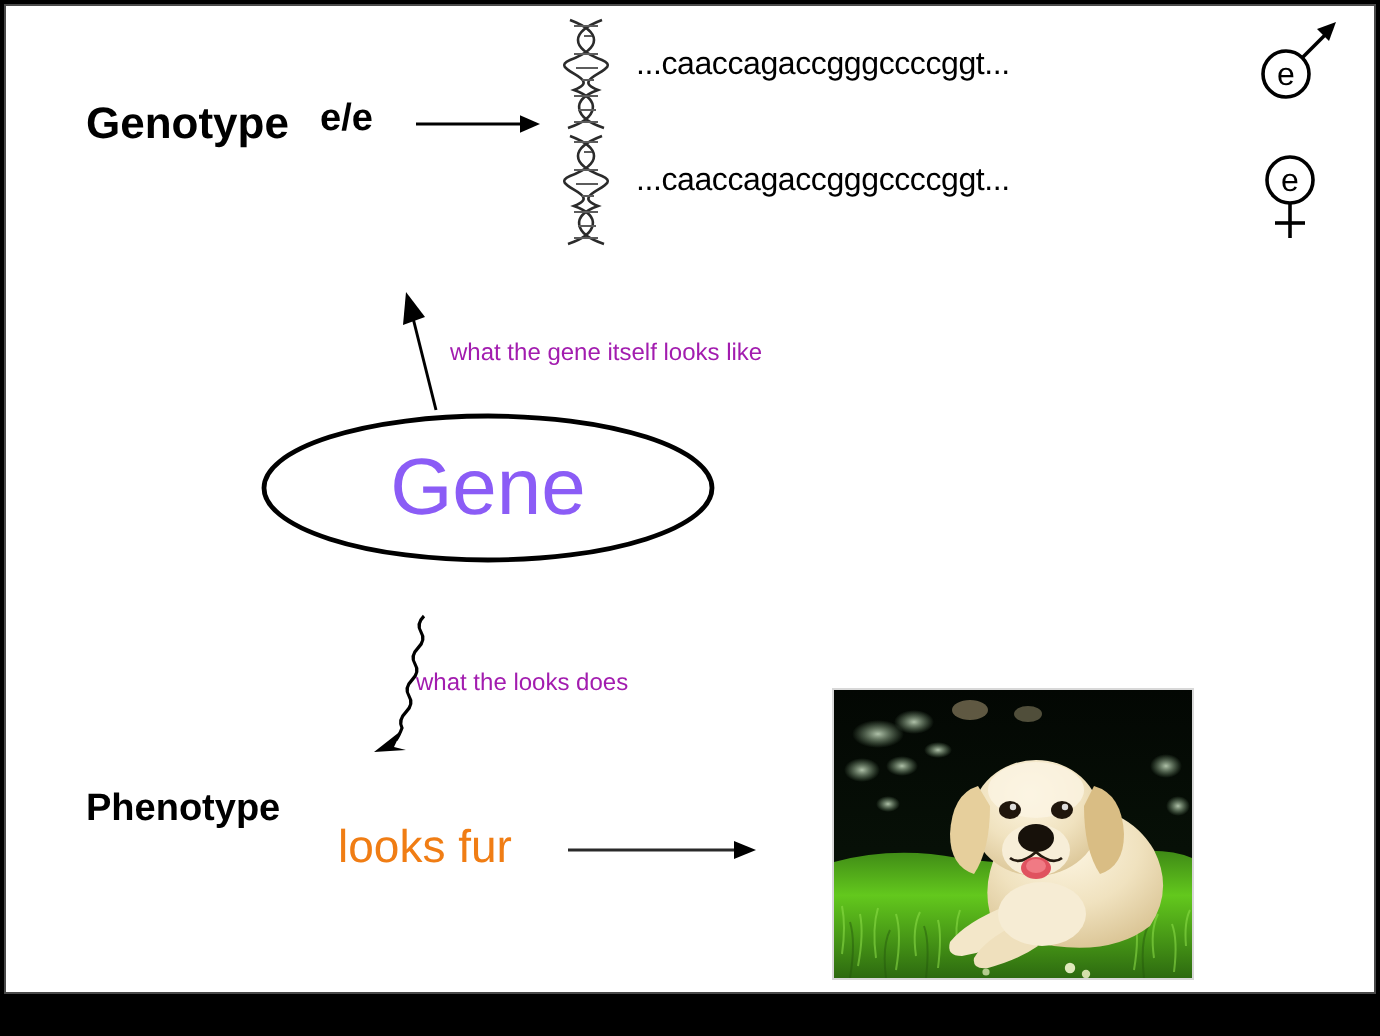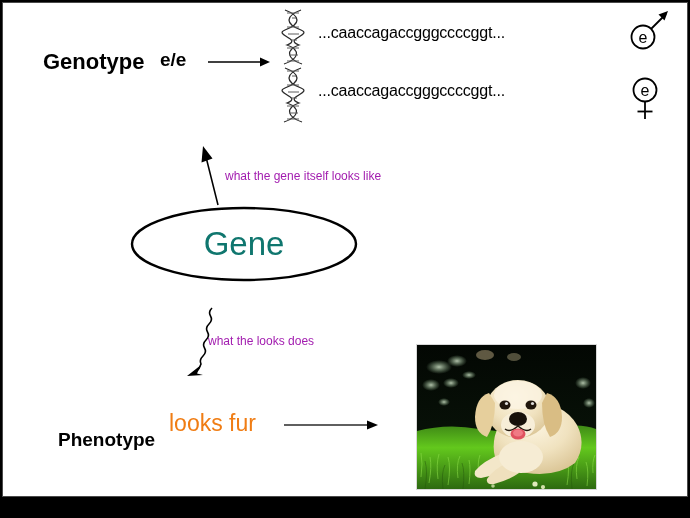--- a/index.html
+++ b/index.html
@@ -84,37 +84,36 @@
     white-space: nowrap;
   }
   #caption-gene-looks-like { left: 222px; top: 166px; }
 
   
   #gene-oval-wrap { left: 126px; top: 202px; }
   #gene-label-text {
     left: 126px; top: 202px;
     width: 230px; height: 78px;
     display: flex; align-items: center; justify-content: center;
-    font-size: 33px;
-    color: #0f766e;
+    font-size: 40px;
+    color: #8b5cf6;
     letter-spacing: 0px;
   }
 
   
   #arrow-squiggle-to-phenotype { left: 178px; top: 302px; }
   #caption-gene-does { left: 205px; top: 331px; }
 
   
   #phenotype-label {
-    left: 40px; top: 426px;
+    left: 40px; top: 391px;
     font-size: 19px;
     font-weight: bold;
     color: #000000;
     white-space: nowrap;
-    margin-left: 15px;
   }
   #phenotype-value {
     left: 166px; top: 407px;
     font-size: 23px;
     font-weight: normal;
     white-space: nowrap;
   }
   #phenotype-arrow { left: 281px; top: 414px; }
 
   

